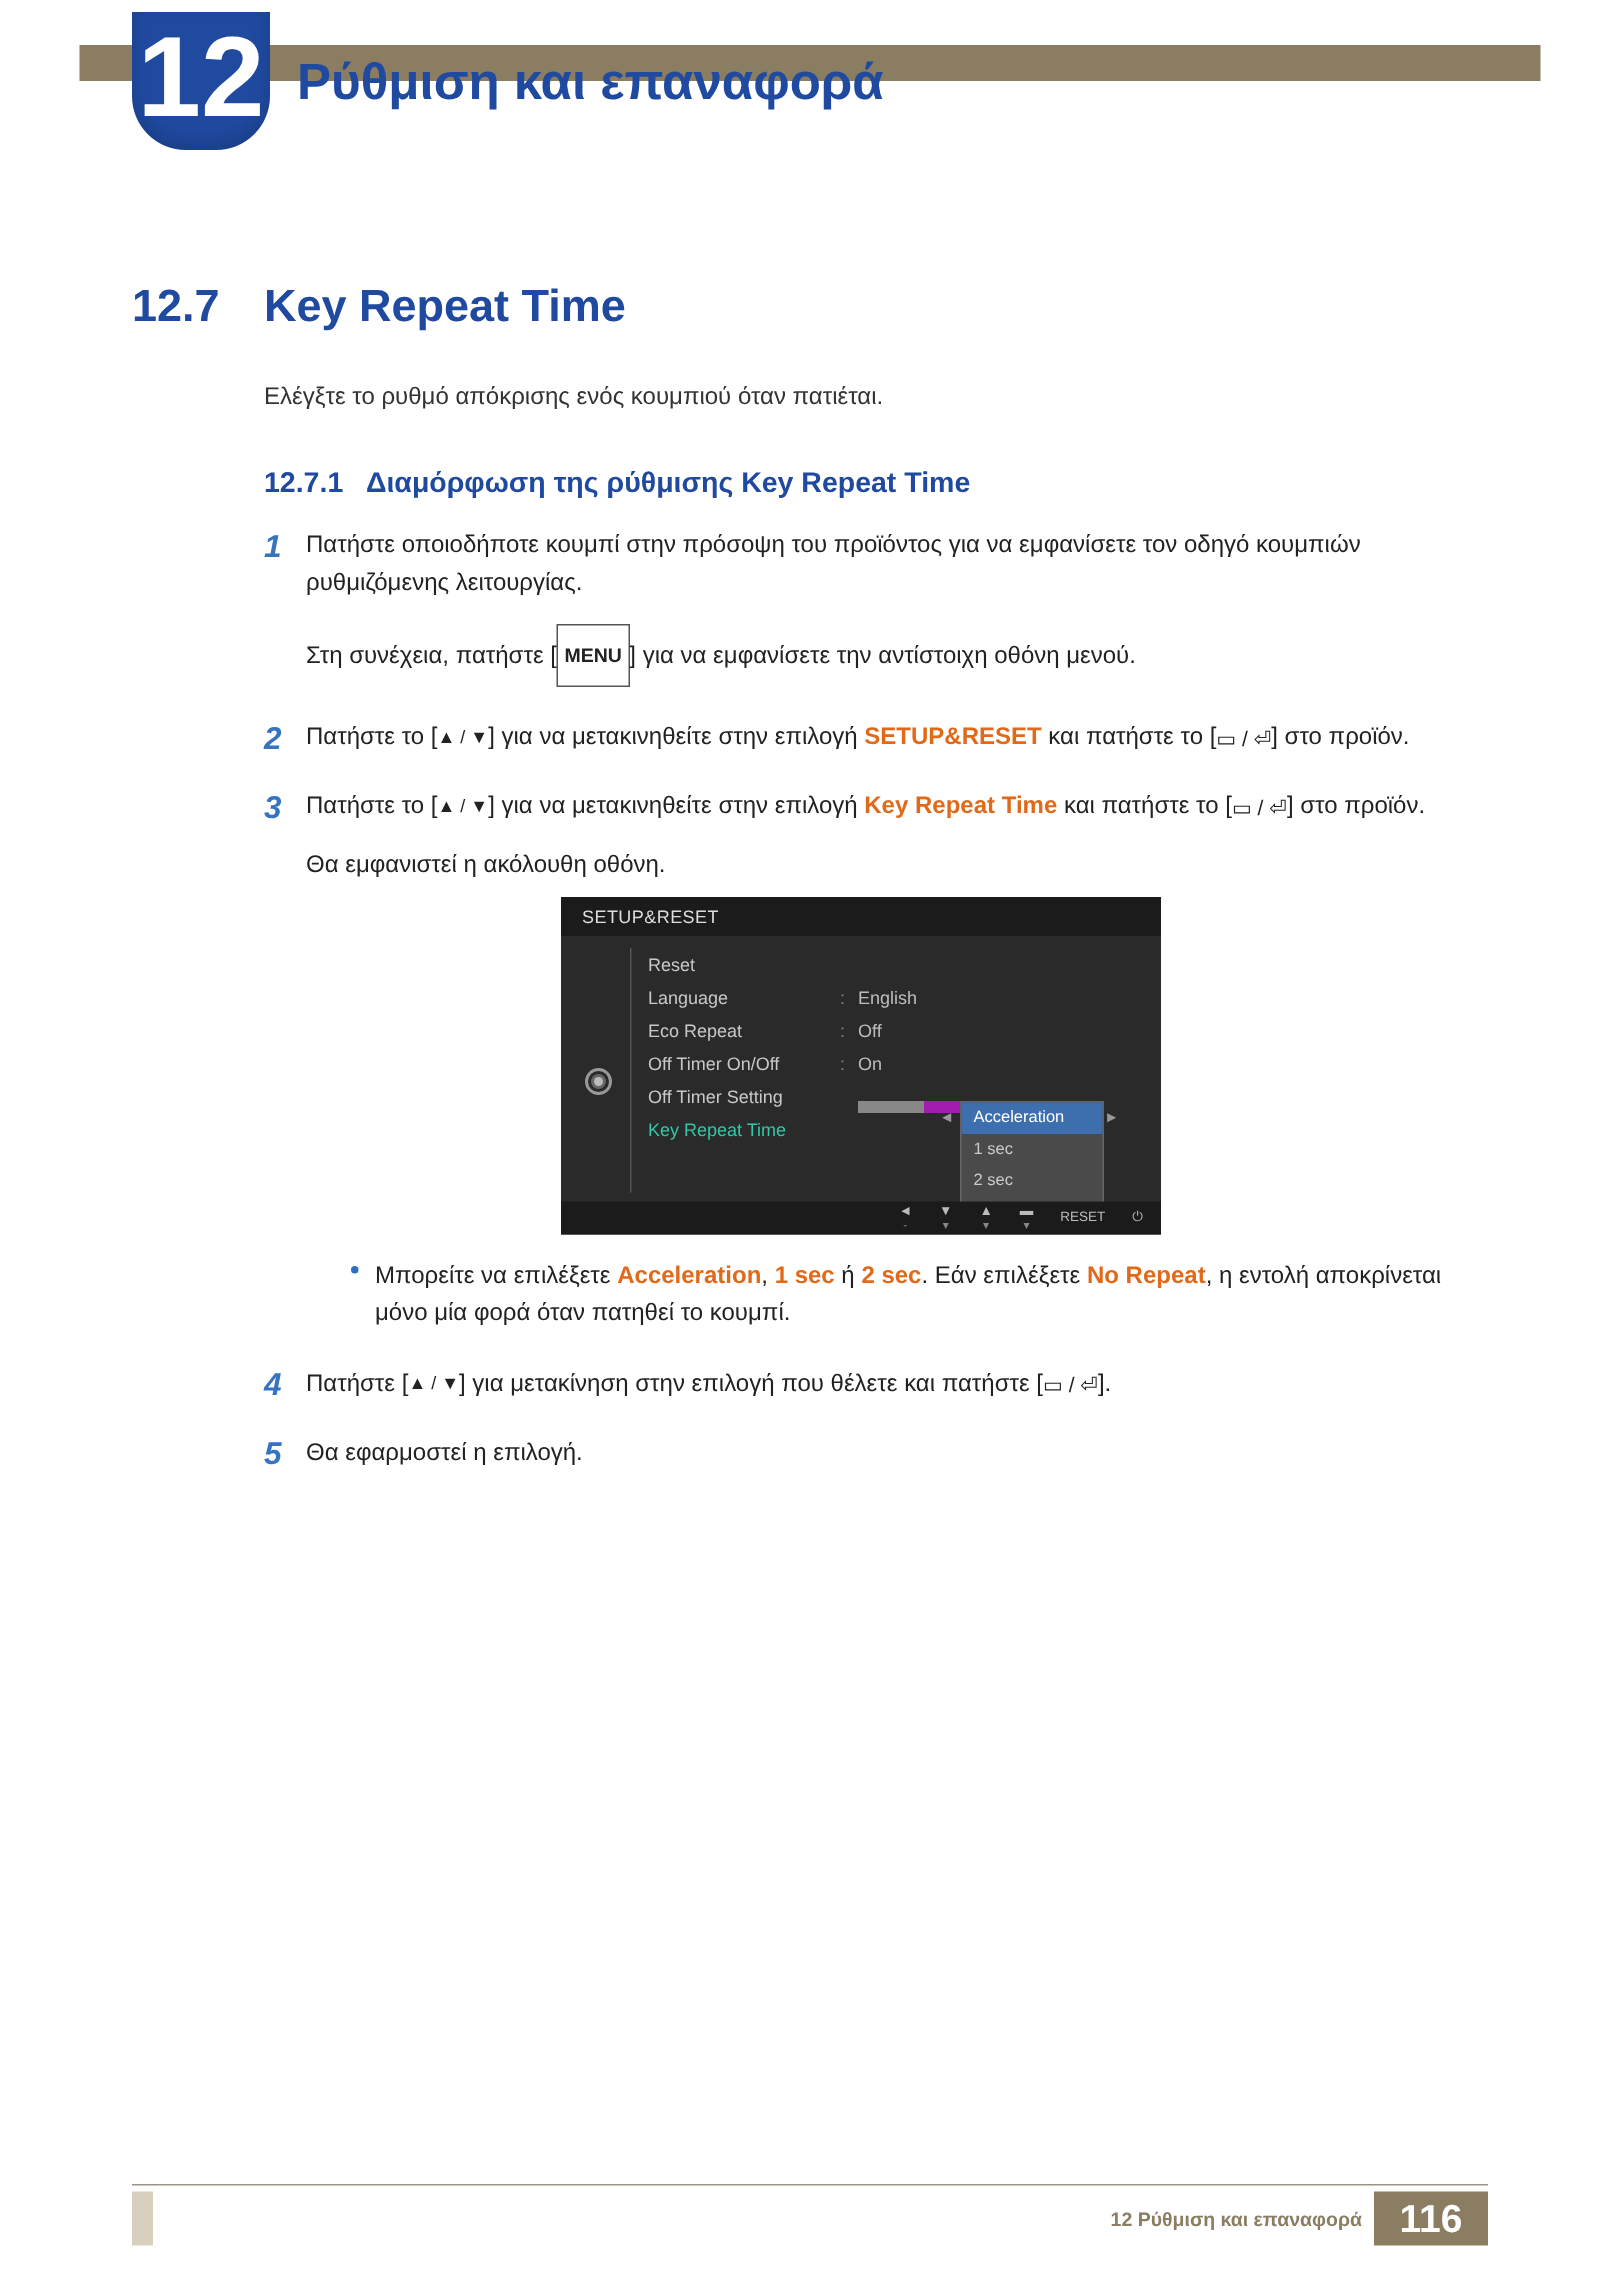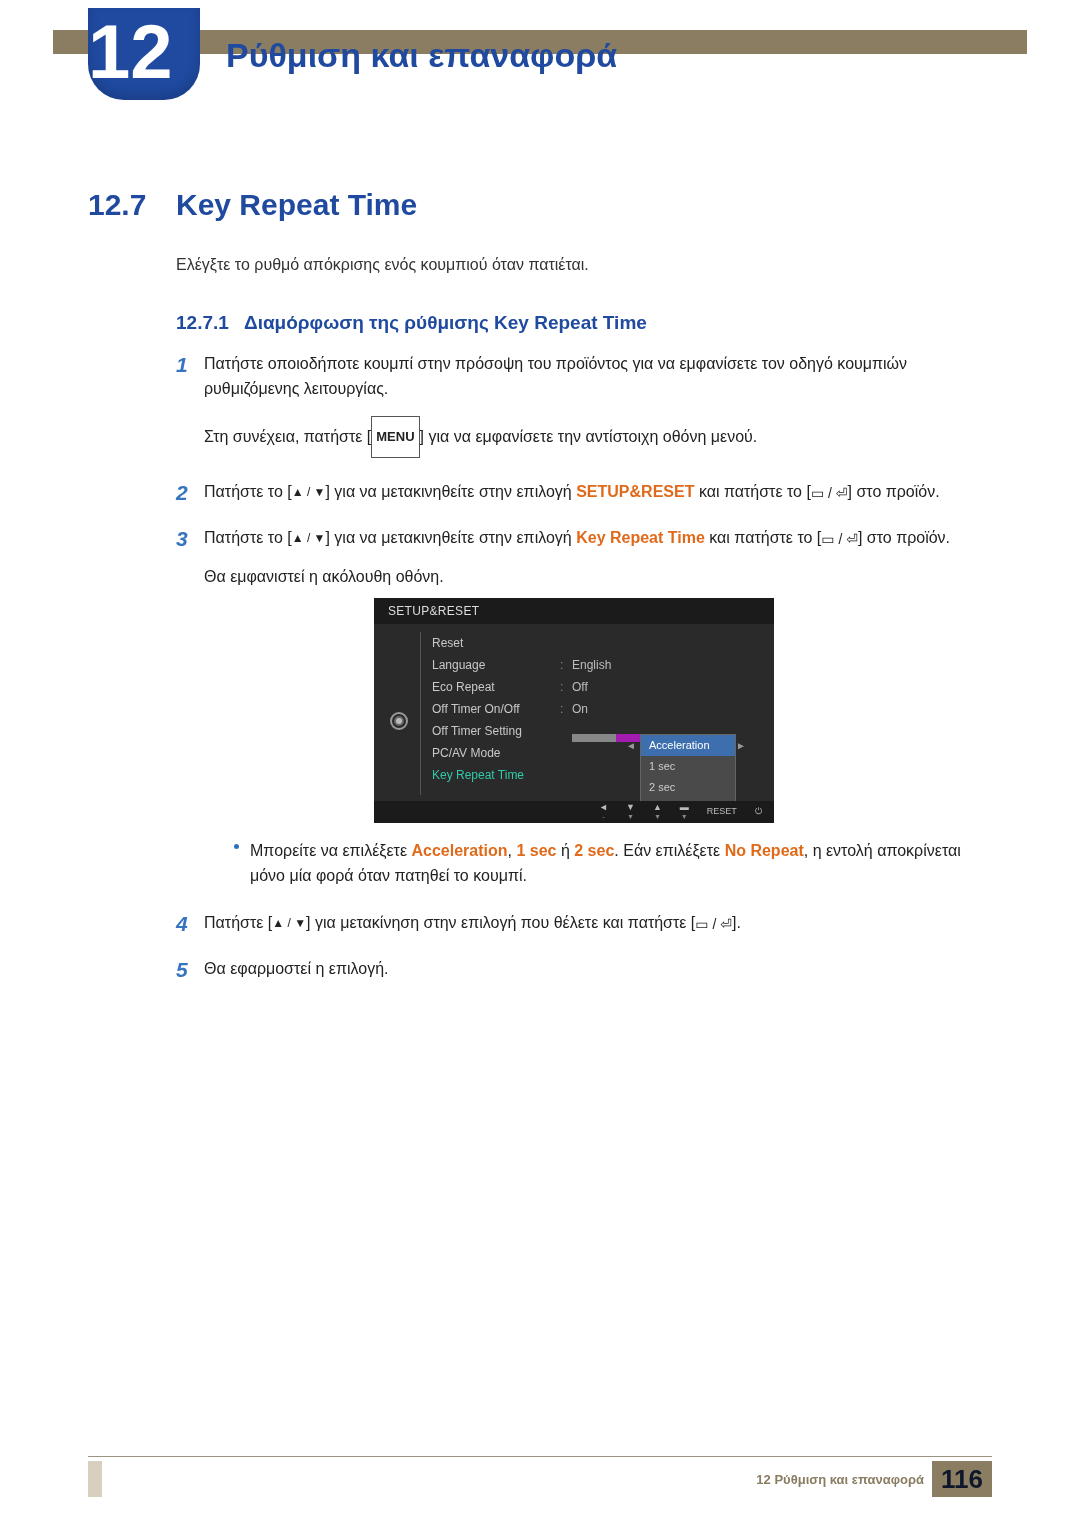--- a/index.html
+++ b/index.html
@@ -13,38 +13,37 @@
   }
   .top-band {
     position: absolute;
     top: 30px; left: 53px; right: 53px;
     height: 24px;
     background: #8a7d62;
   }
   .chapter-badge {
     position: absolute;
     top: 8px; left: 88px;
-    width: 112px; height: 92px;
+    width: 92px; height: 92px;
     background: #1f4aa0;
     border-bottom-left-radius: 36px;
     border-bottom-right-radius: 36px;
     color: #fff;
     font-size: 76px;
     font-weight: 700;
-    text-align: left;
+    text-align: center;
     line-height: 88px;
     box-shadow: inset 0 -6px 12px rgba(0,0,0,0.15);
   }
   .chapter-title {
     position: absolute;
     top: 36px; left: 198px;
     font-size: 34px;
     font-weight: 700;
     color: #1f4aa0;
-    margin-left: 28px;
   }
   .sec-num {
     position: absolute;
     top: 188px; left: 88px;
     font-size: 30px;
     font-weight: 700;
     color: #1f4aa0;
   }
   .sec-title {
     position: absolute;
@@ -173,22 +172,22 @@
   .footer-line {
     position: absolute;
     bottom: 30px; right: 88px;
     display: flex; align-items: center;
   }
   .footer-text {
     font-size: 13px; font-weight: 700; color: #8a7d62;
     margin-right: 8px;
   }
   .footer-pg {
-    width: 60px; height: 36px; background: #8a7d62;
-    color: #0f172a; font-size: 26px; font-weight: 700;
+    width: 76px; height: 36px; background: #8a7d62;
+    color: #ffffff; font-size: 26px; font-weight: 700;
     display: flex; align-items: center; justify-content: center;
   }
   .left-bar {
     position: absolute; left: 88px; bottom: 30px;
     width: 14px; height: 36px; background: #d8cfbe;
   }
 </style>
 </head>
 <body>
 
@@ -252,23 +251,20 @@
             <span class="osd-val">On</span>
           </div>
         <div class="osd-row">
             <span class="osd-label">Off Timer Setting</span>
             <span class="osd-sep"></span>
           <span class="osd-slider">
               <span class="osd-slider-fill"></span>
               <span class="osd-slider-label">4h</span>
             </span>
         </div>
-        <div class="osd-row">
-            <span class="osd-label">PC/AV Mode</span>
-          </div>
         <div class="osd-row">
             <span class="osd-label active">Key Repeat Time</span>
           </div>
       </div>
       <span class="osd-dd-arr-l">◄</span>
       <div class="osd-dd">
         <div class="sel">Acceleration</div>
         <div>1 sec</div>
         <div>2 sec</div>
         <div>No Repeat</div>

